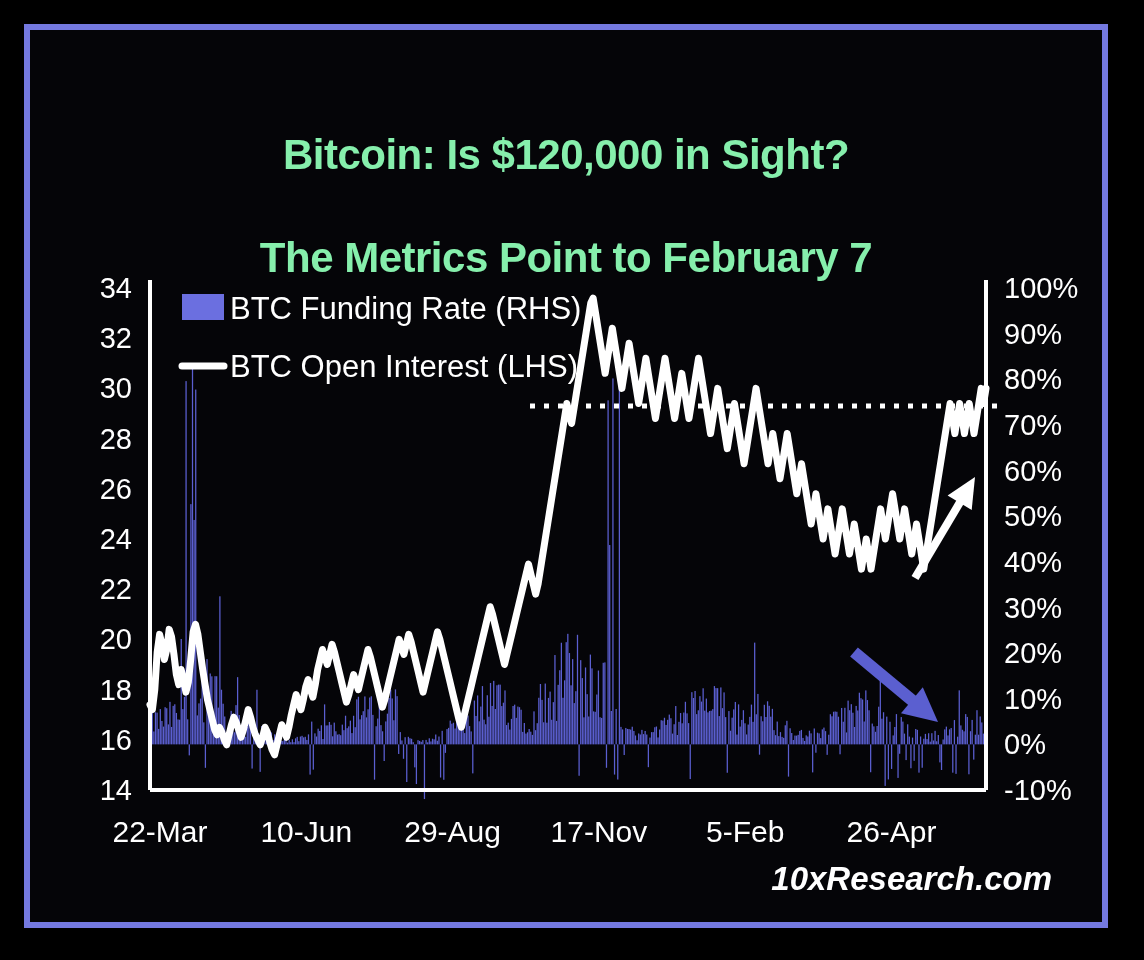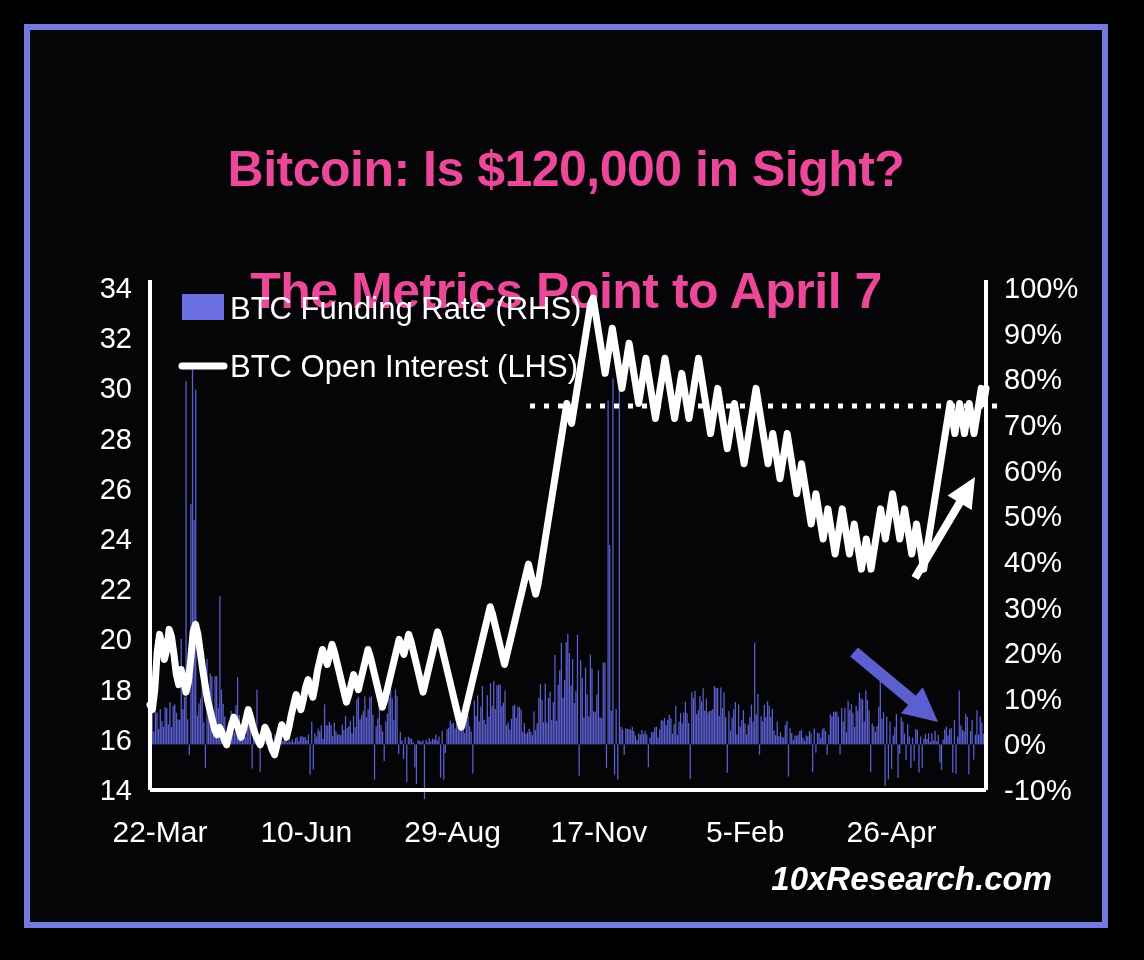--- a/index.html
+++ b/index.html
@@ -15,43 +15,43 @@
   #frame{
     position:absolute;left:24px;top:24px;
     width:1084px;height:904px;
     border:6px solid #7479e0;
     box-sizing:border-box;
     background:#050508;
   }
   #title{
     position:absolute;left:50%;top:48px;transform:translateX(-50%);
     width:1000px;text-align:center;
-    font-size:50px;line-height:1.22;font-weight:700;
-    letter-spacing:-0.5px;color:#ec4899;
+    font-size:42px;line-height:1.22;font-weight:700;
+    letter-spacing:-0.5px;color:#86efac;
     white-space:pre-line;
   }
   #title .l1{display:block;}
   #title .l2{display:block;}
   #plotwrap{position:absolute;left:0;top:0;width:1144px;height:960px;}
   svg{display:block;}
   .axlabel{font-family:"Liberation Sans","DejaVu Sans",sans-serif;fill:#ffffff;font-size:29px;}
   .axlabel-l{text-anchor:end;}
   .axlabel-r{text-anchor:start;}
   .xlabel{font-family:"Liberation Sans","DejaVu Sans",sans-serif;fill:#ffffff;font-size:30px;text-anchor:middle;}
   .legtxt{font-family:"Liberation Sans","DejaVu Sans",sans-serif;fill:#ffffff;font-size:31px;}
   .wm{font-family:"Liberation Sans","DejaVu Sans",sans-serif;fill:#ffffff;font-size:33px;font-style:italic;text-anchor:end;font-weight:600;}
 </style>
 </head>
 <body>
 
 <div id="card">
   <div id="frame">
     <div id="title">
       <span class="l1">Bitcoin: Is $120,000 in Sight?</span>
-      <span class="l2">The Metrics Point to April 7</span>
+      <span class="l2">The Metrics Point to February 7</span>
     </div>
   </div>
 
   <div id="plotwrap">
     <svg width="1144" height="960" viewBox="0 0 1144 960">
       <g id="bars-group">
           <rect x="150.00" y="718.76" width="1.26" height="25.61" fill="#5b5fd0"></rect>
           <rect x="151.61" y="708.73" width="1.26" height="35.63" fill="#5b5fd0"></rect>
           <rect x="153.22" y="731.47" width="1.26" height="12.89" fill="#5b5fd0"></rect>
           <rect x="154.83" y="712.22" width="1.26" height="32.14" fill="#5b5fd0"></rect>

